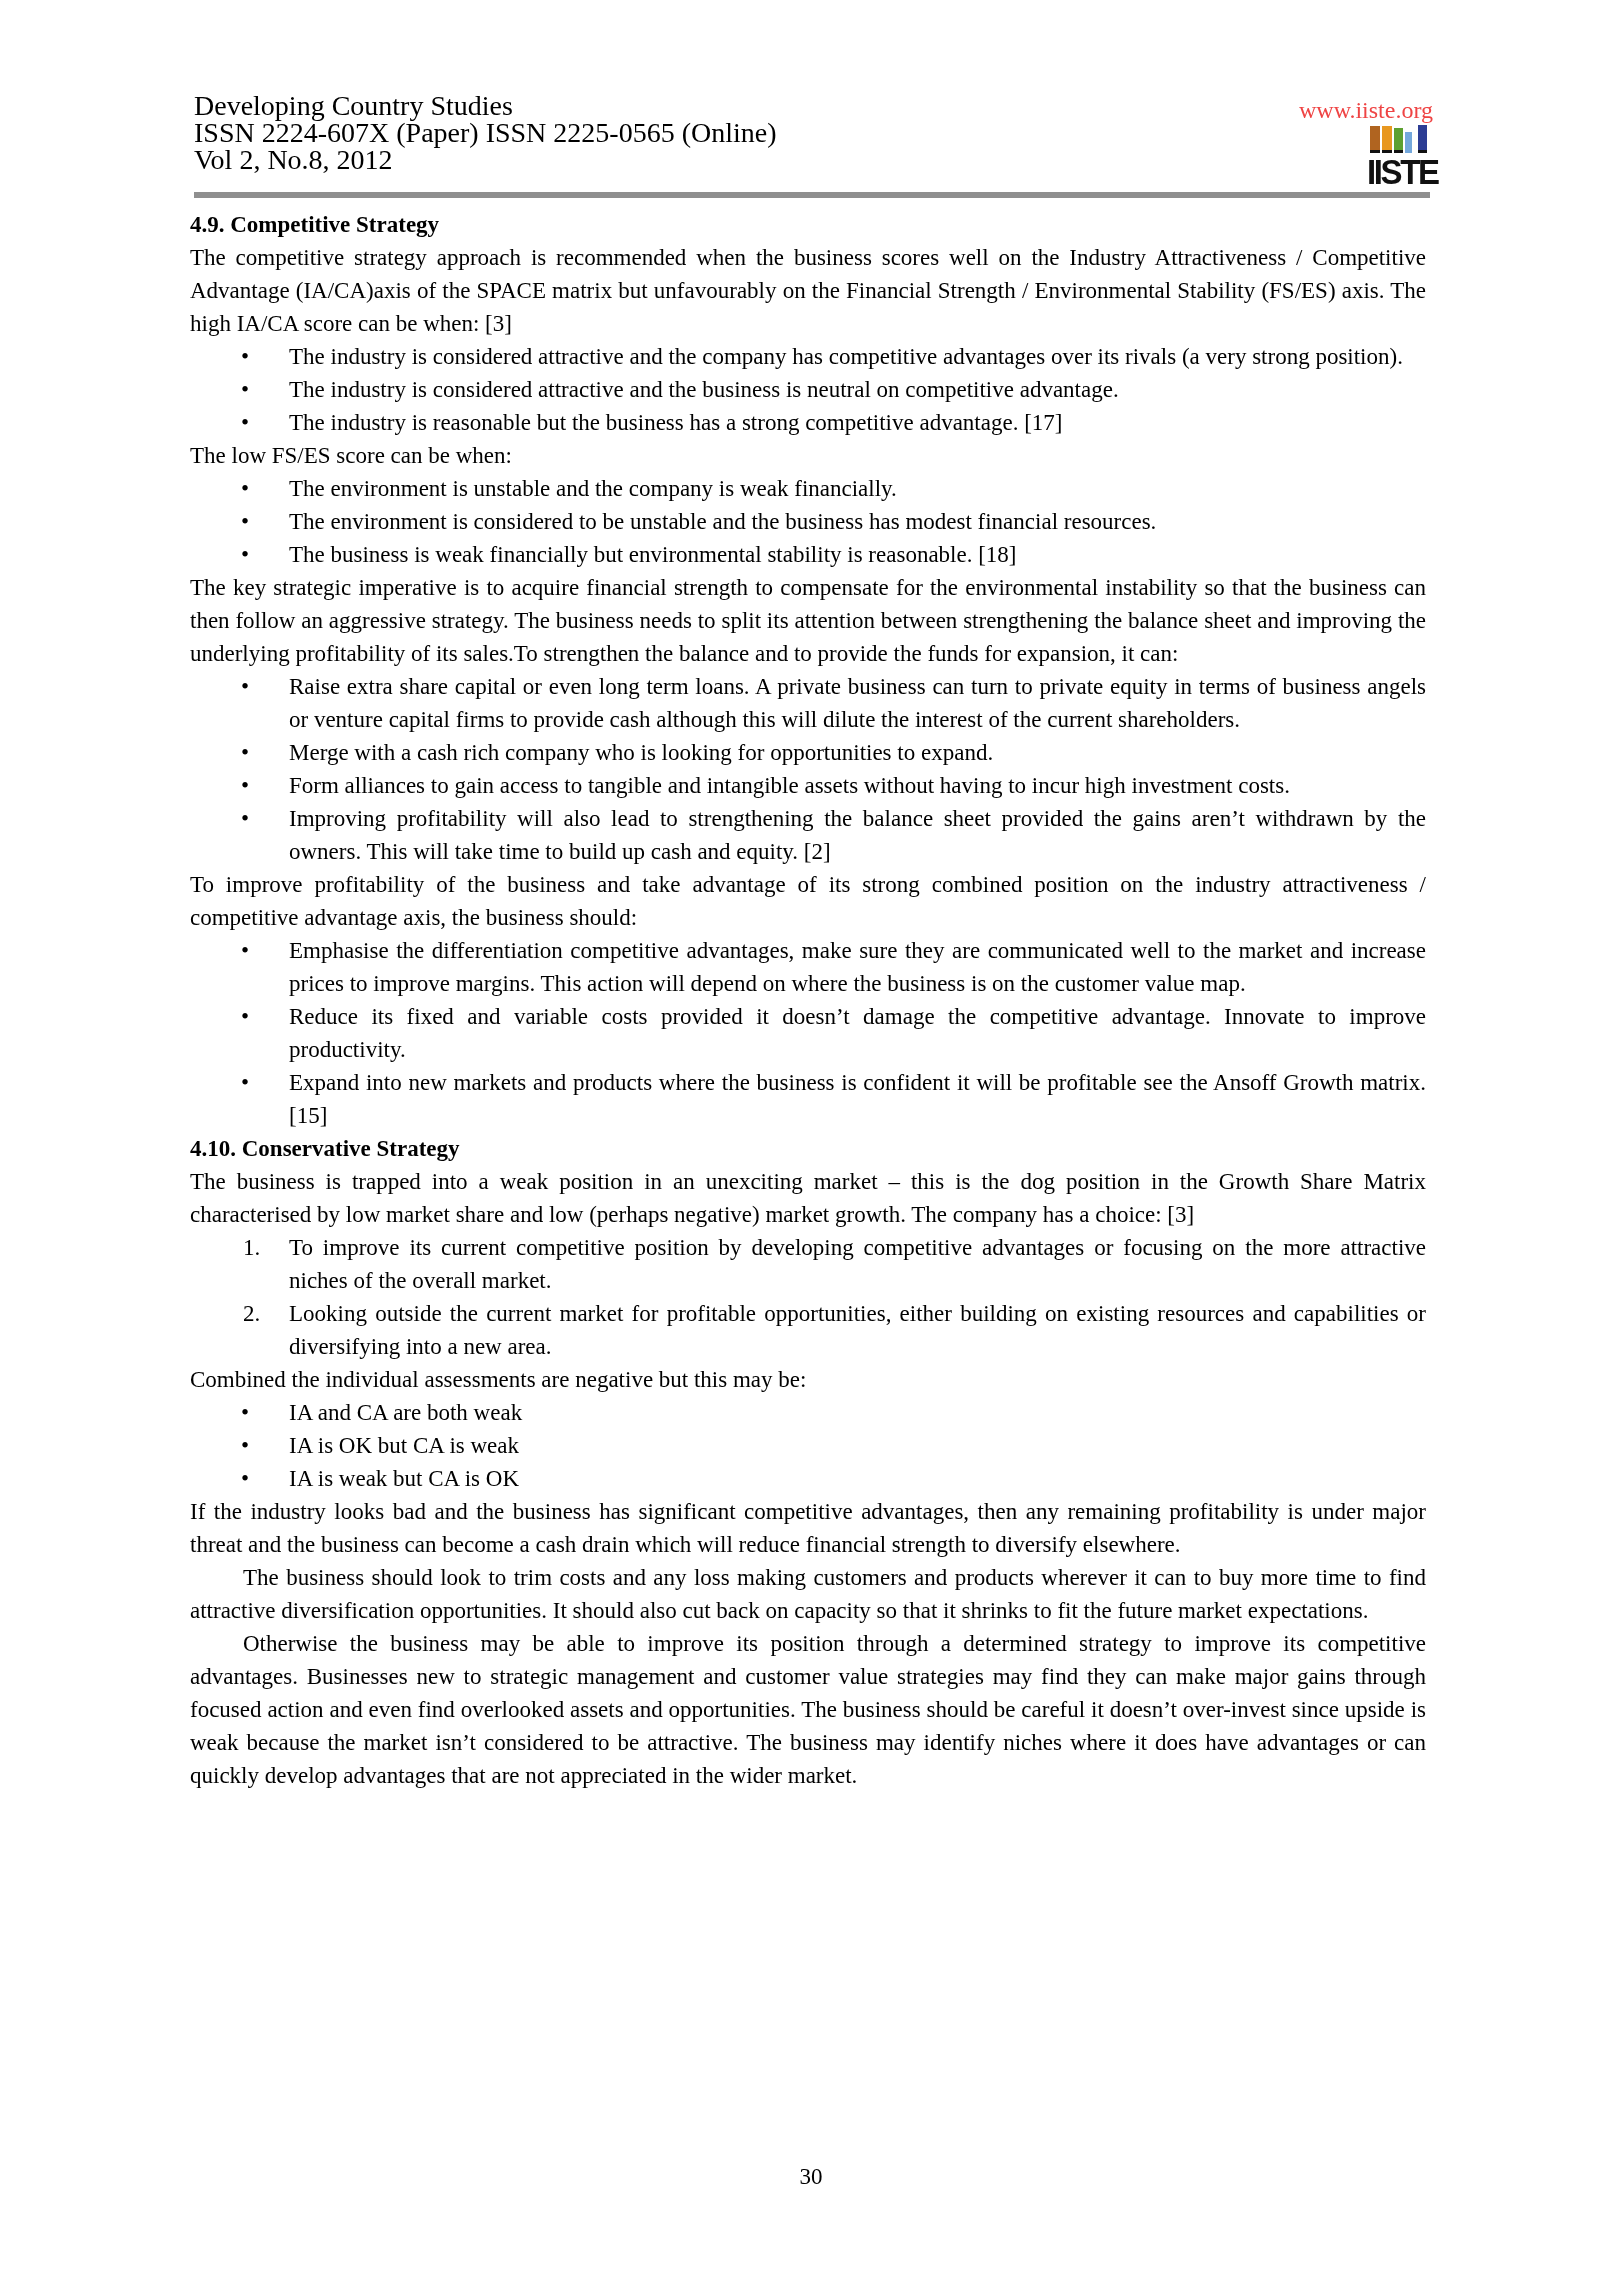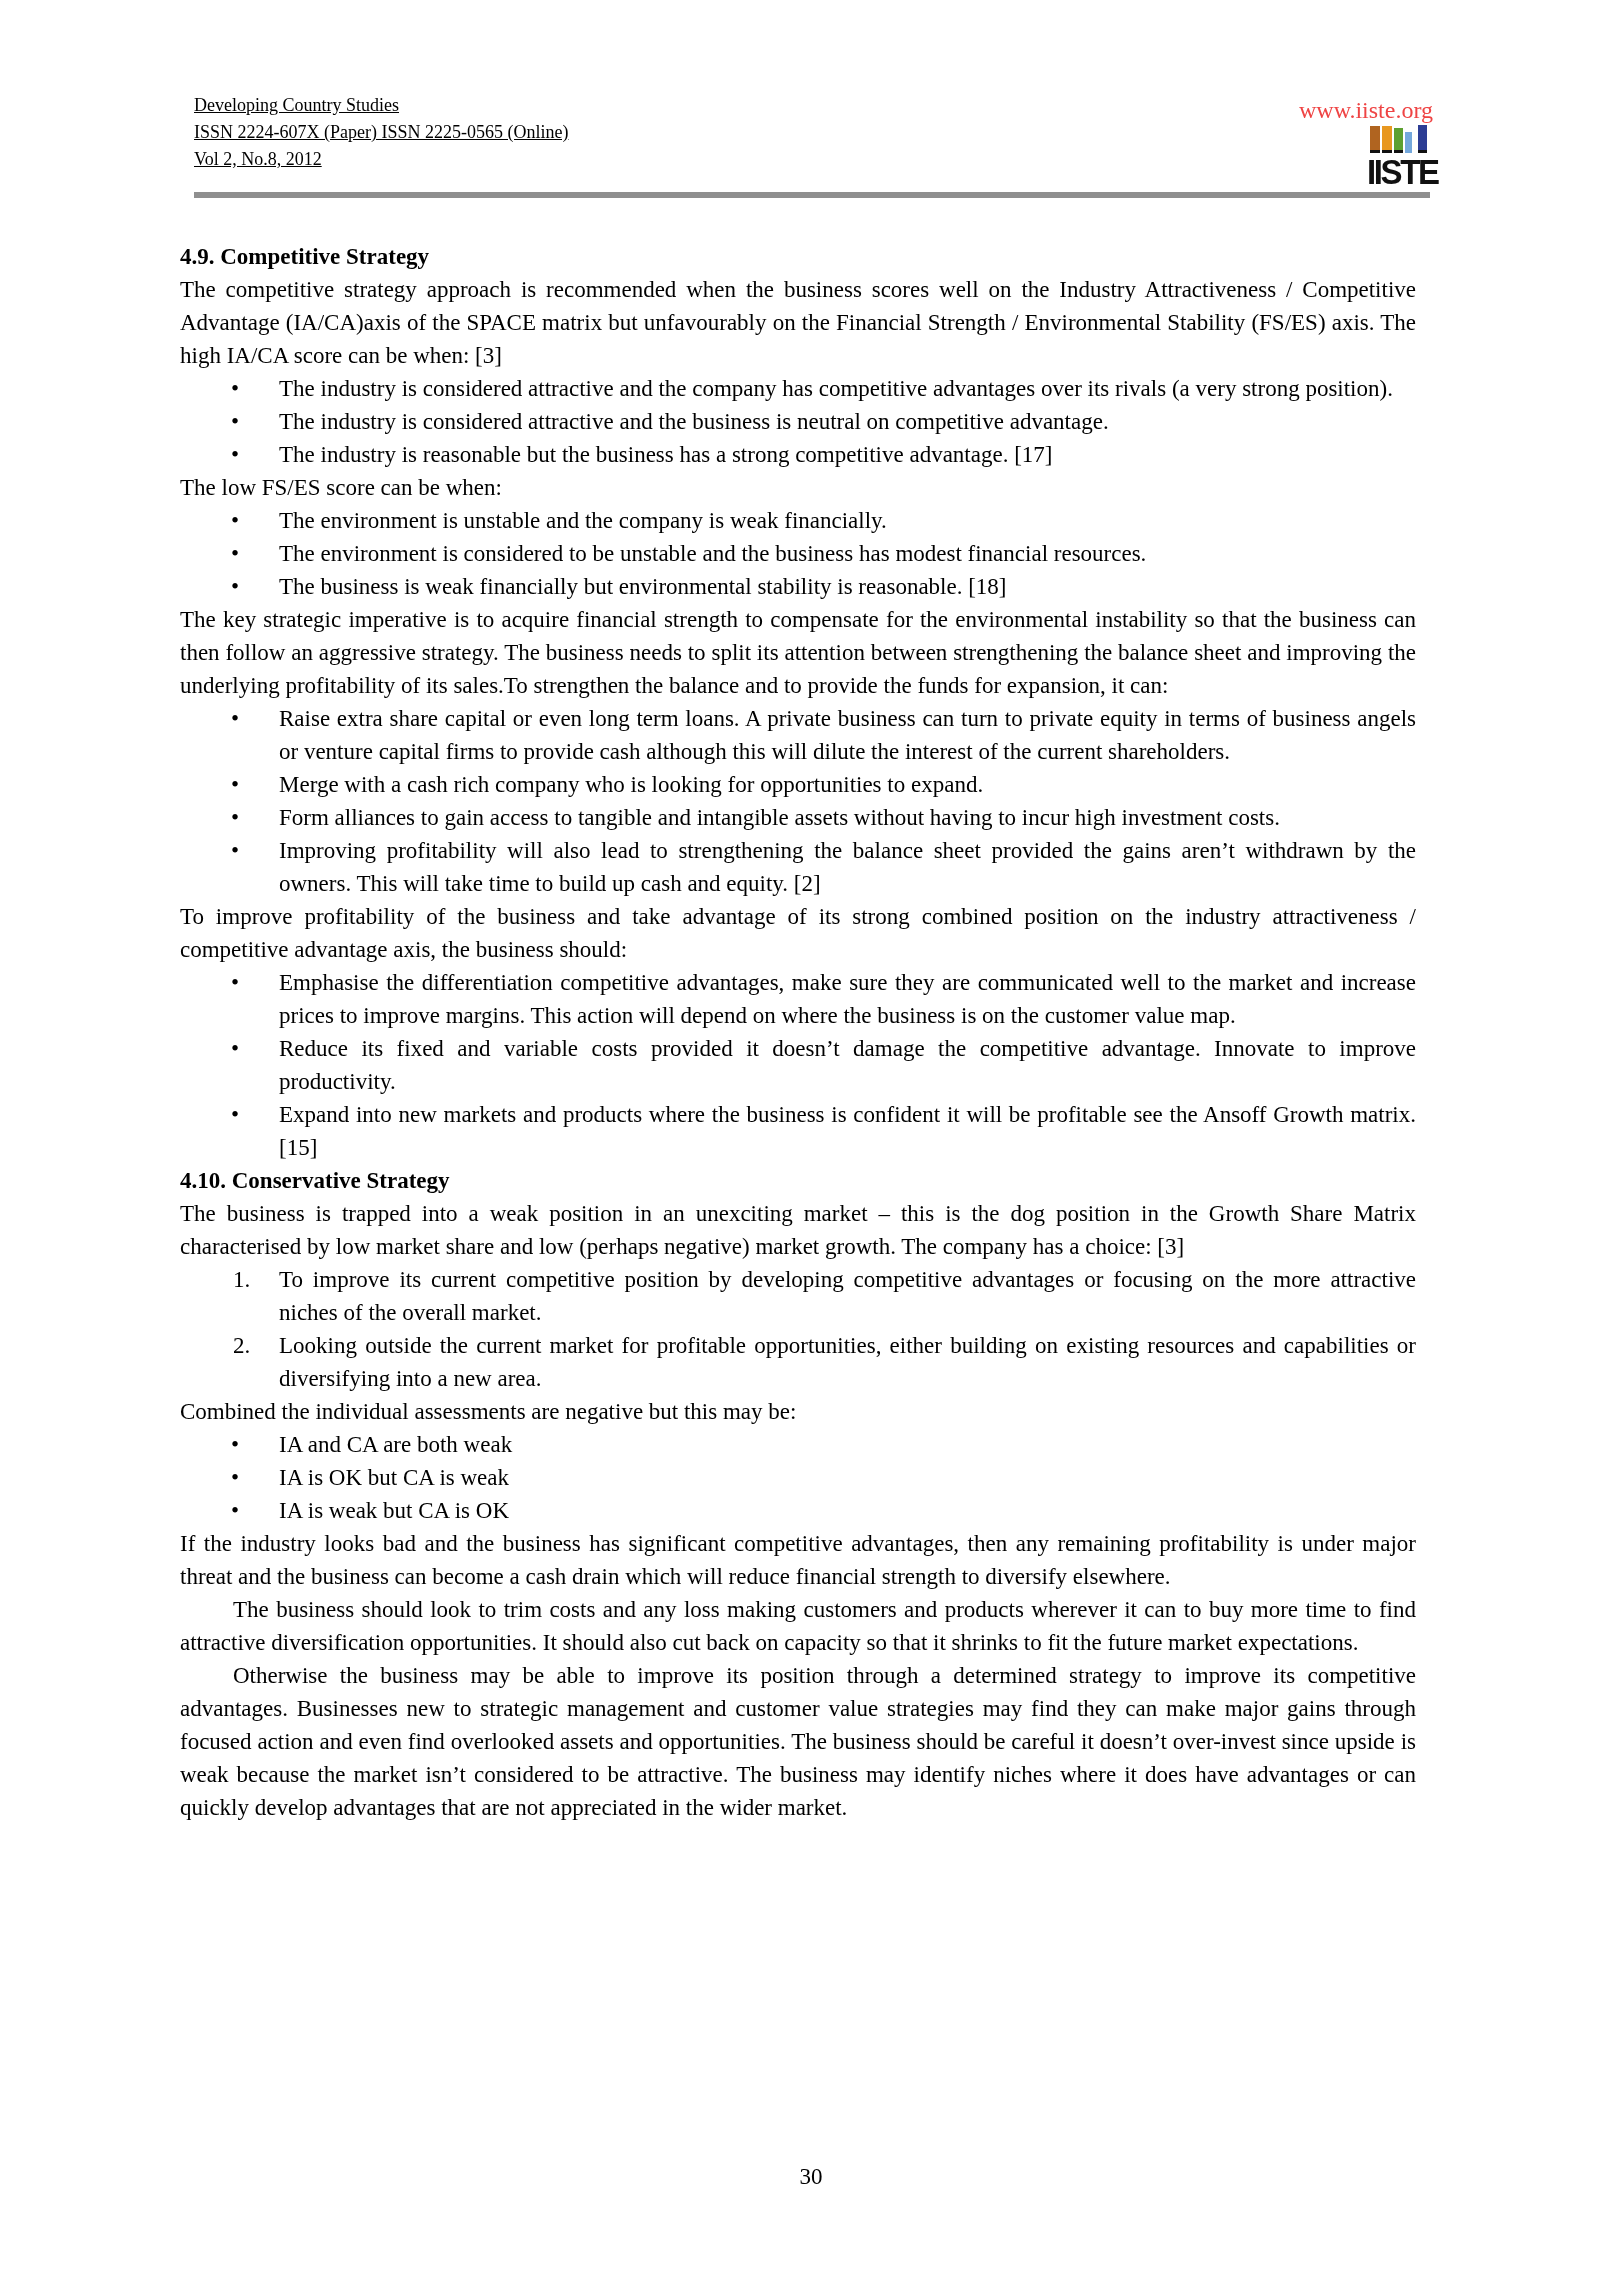--- a/index.html
+++ b/index.html
@@ -4,21 +4,21 @@
 <style>
   html,body { margin:0; padding:0; background:#e8e8e8; }
   .page {
     position:relative; width:1622px; height:2295px; margin:0 auto;
     background:#ffffff; color:#000;
     font-family:"Liberation Serif","DejaVu Serif",serif;
     overflow:hidden;
   }
   .header-left {
     position:absolute; left:194px; top:92px;
-    font-size:18px; line-height:27px; white-space:nowrap;text-decoration:underline;
+    font-size:28px; line-height:27px; white-space:nowrap;
   }
   .website {
     position:absolute; top:97px; right:189px;
     font-size:24px; color:#ef4444; text-decoration:none;
   }
   .logo { position:absolute; top:127px; right:193px; width:62px; }
   .logo-bars {
     display:flex; align-items:flex-end; justify-content:flex-end;
     height:26px; padding-right:1.6px;
   }
@@ -32,22 +32,22 @@
     font-family:"Liberation Sans","DejaVu Sans",sans-serif;
     font-weight:900; font-size:33px; line-height:35px;
     letter-spacing:-2.4px; text-align:right; color:#111;
     transform:scaleY(1.08); transform-origin:top;
   }
   .rule {
     position:absolute; left:194px; top:192px;
     width:1236px; height:5.5px; background:#8f8f8f;
   }
   .content {
-    position:absolute; left:180px; top:208px; width:1236px;
-    font-size:23px; line-height:33px;margin-top:32px;
+    position:absolute; left:190px; top:208px; width:1236px;
+    font-size:23px; line-height:33px;
   }
   .content p { margin:0; text-align:justify; }
   .sec-heading { margin:0; font-size:23px; line-height:33px; font-weight:bold; text-align:left; }
   ul.blt, ol.num { margin:0; padding:0; list-style:none; }
   ul.blt li, ol.num li { position:relative; margin-left:99px; text-align:justify; }
   ul.blt li::before { content:"\2022"; position:absolute; left:-48px; }
   ol.num { counter-reset:item; }
   ol.num li::before {
     counter-increment:item; content:counter(item) ".";
     position:absolute; left:-46px;

